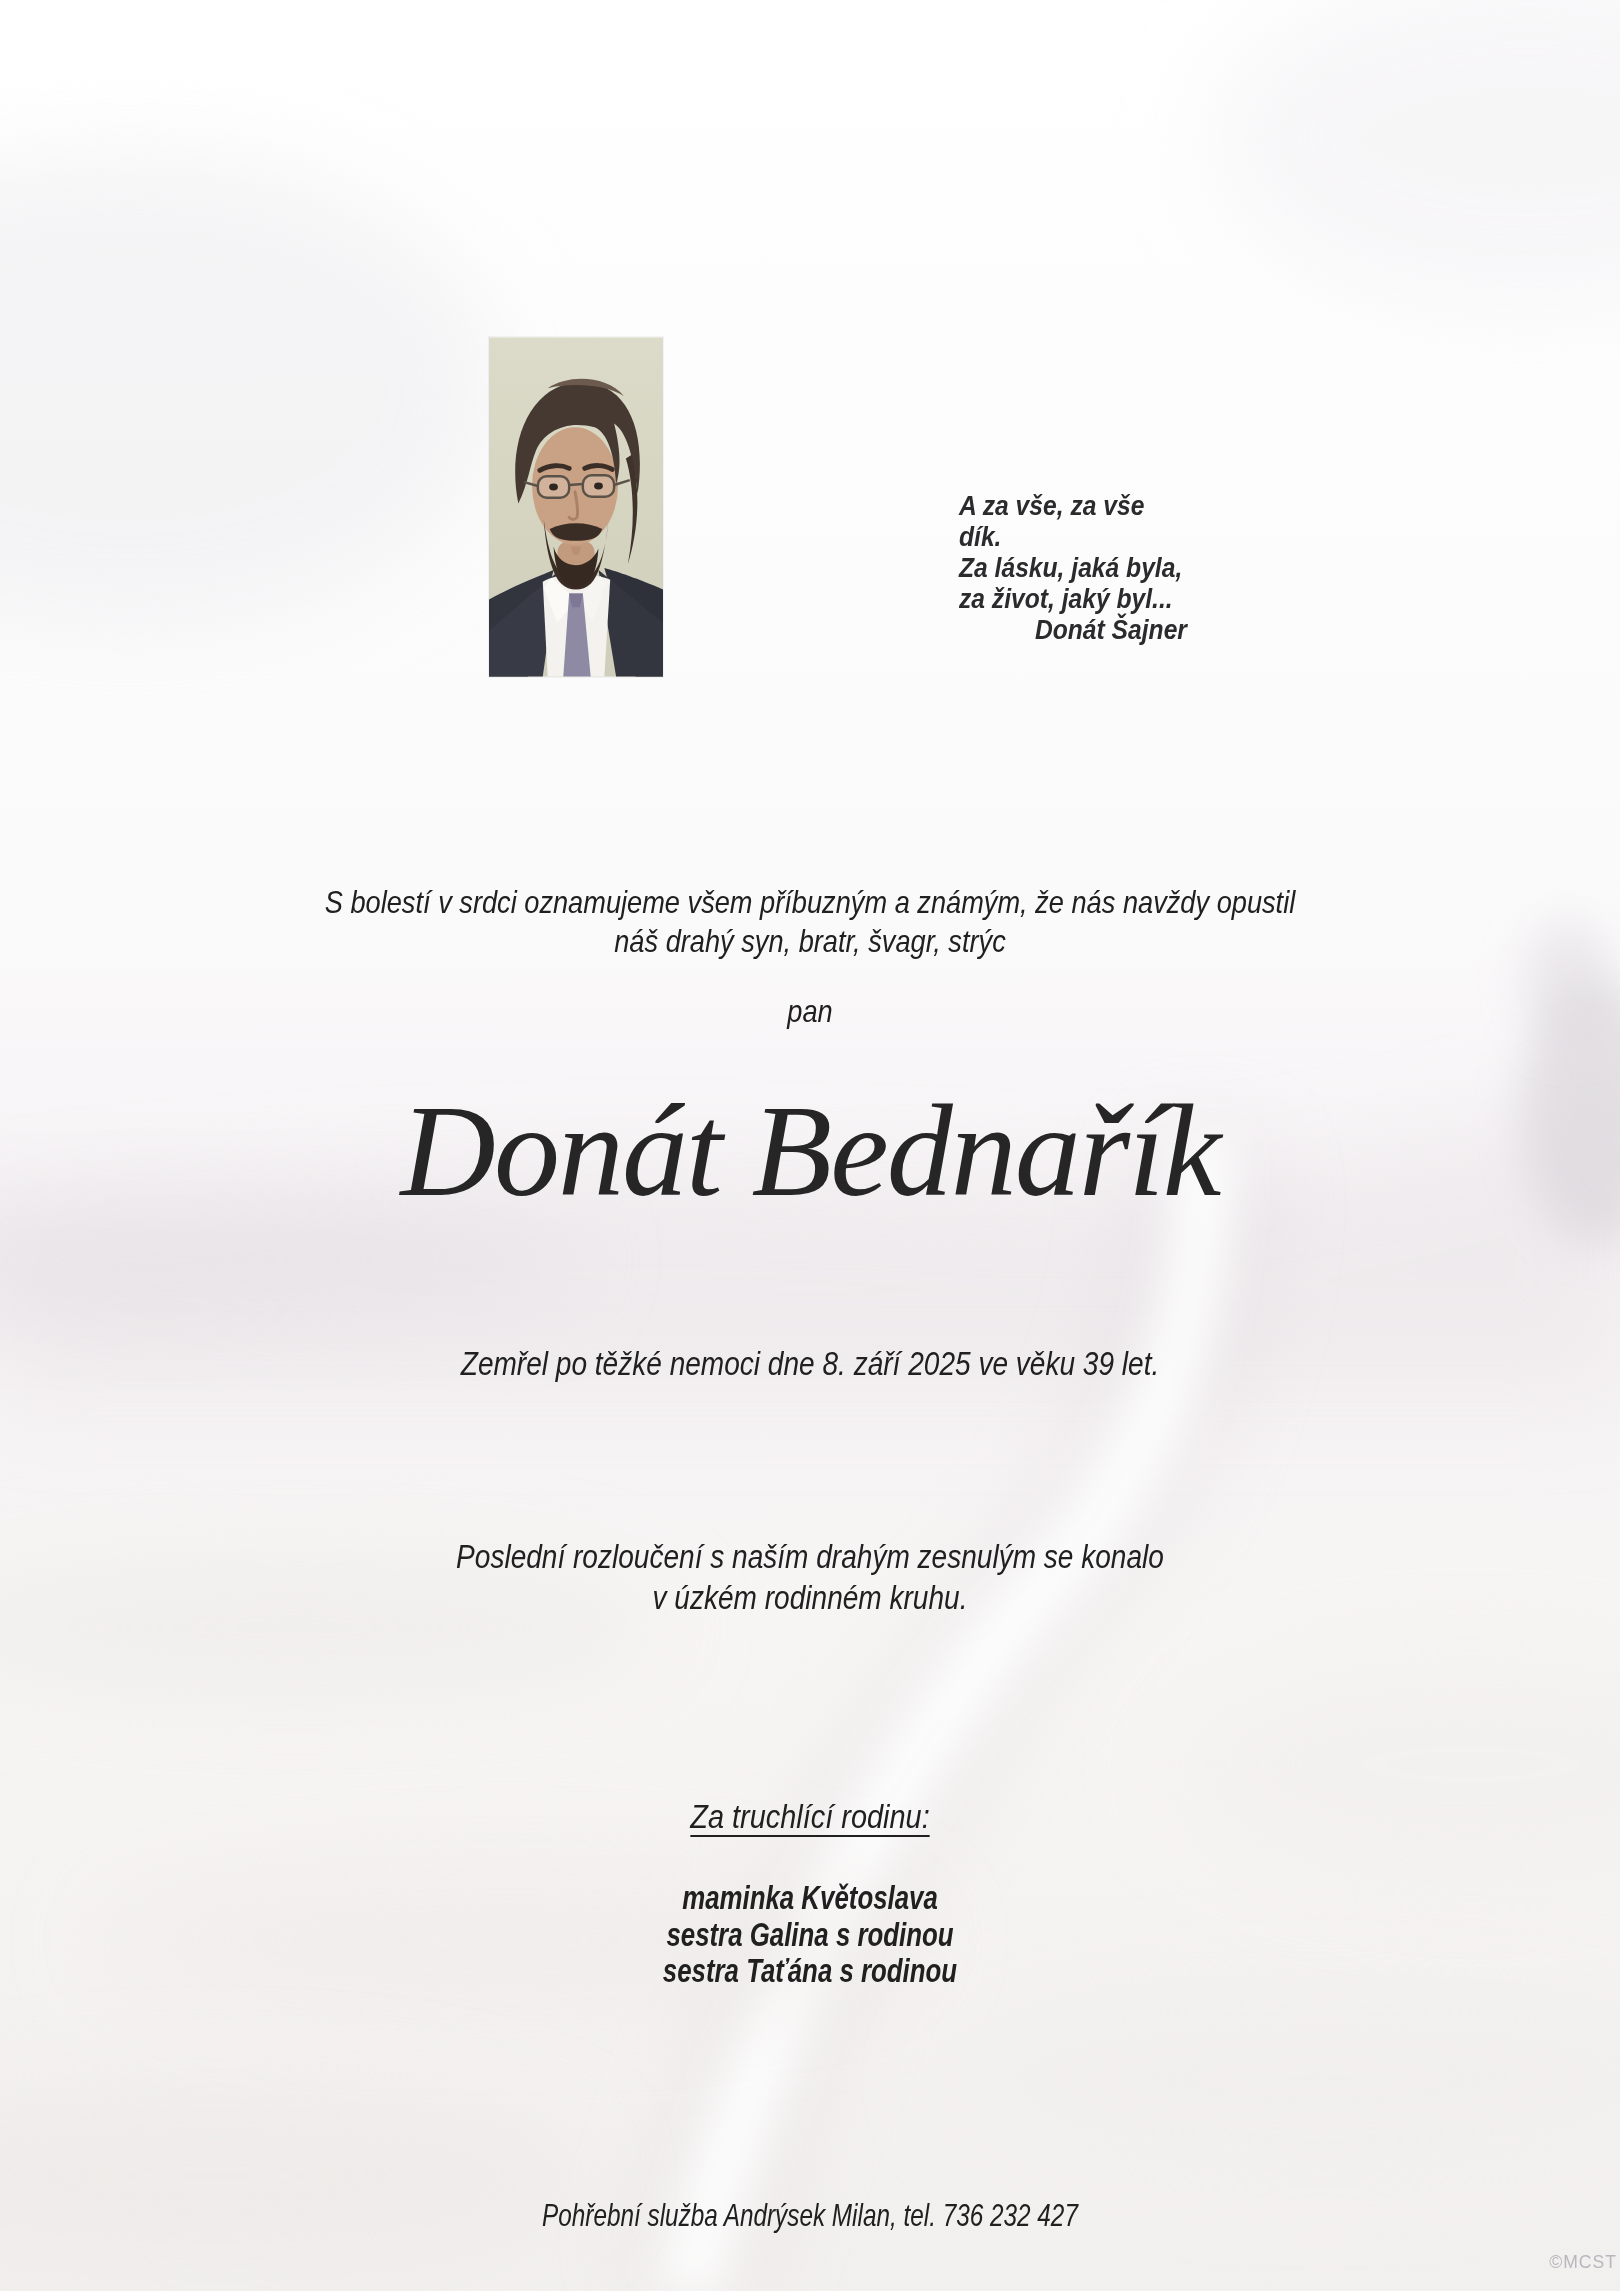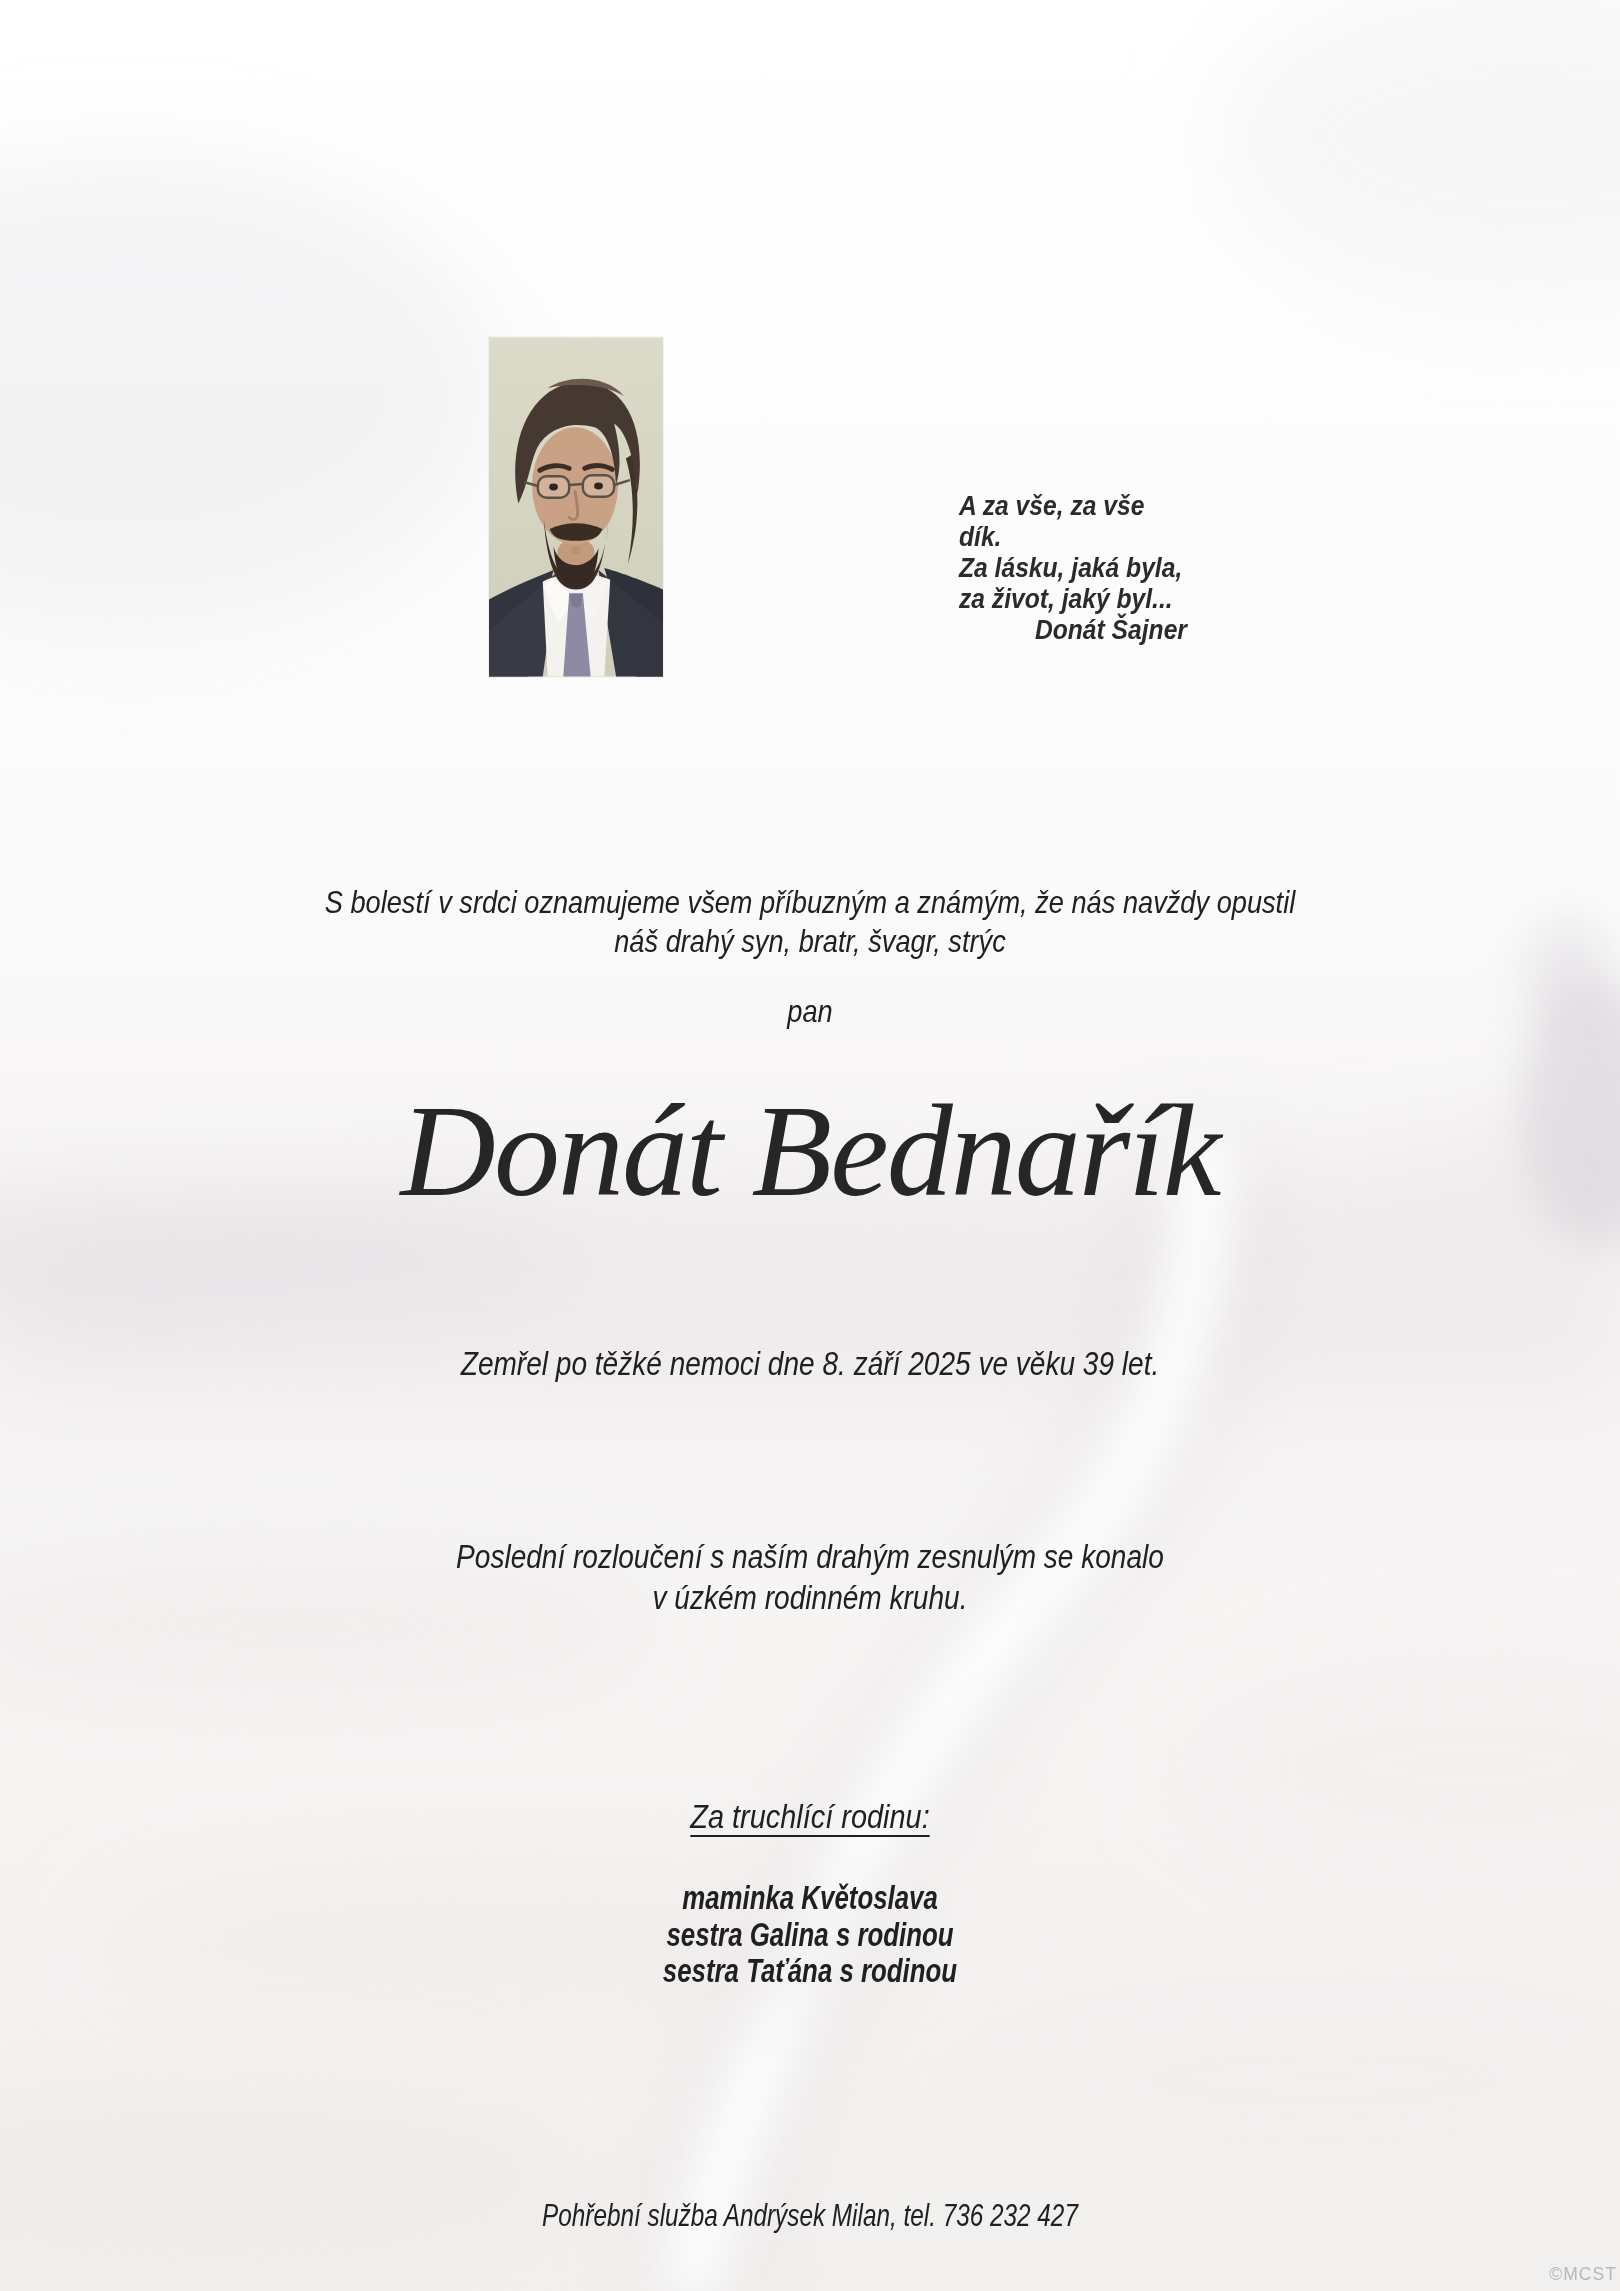--- a/index.html
+++ b/index.html
@@ -49,21 +49,21 @@
     font-weight:bold;font-style:italic;
     text-align:left;
     transform:scaleX(0.88);transform-origin:0 0;
     color:#2b2b2d;
   }
   .poem .author{display:block;text-align:right;}
   .watermark{
     position:absolute;right:47px;top:2252px;
     font-size:17.6px;letter-spacing:1px;
     color:#b7b7bd;font-style:normal;
-    text-align:right;width:196px;left:auto;margin-top:12px;
+    text-align:right;width:196px;left:auto;
   }
   .photo{
     position:absolute;left:489px;top:337px;width:174px;height:340px;
     box-shadow:0 0 0 1px rgba(0,0,0,0.04);
   }
 </style>
 </head>
 <body>
 
 <div class="page">

